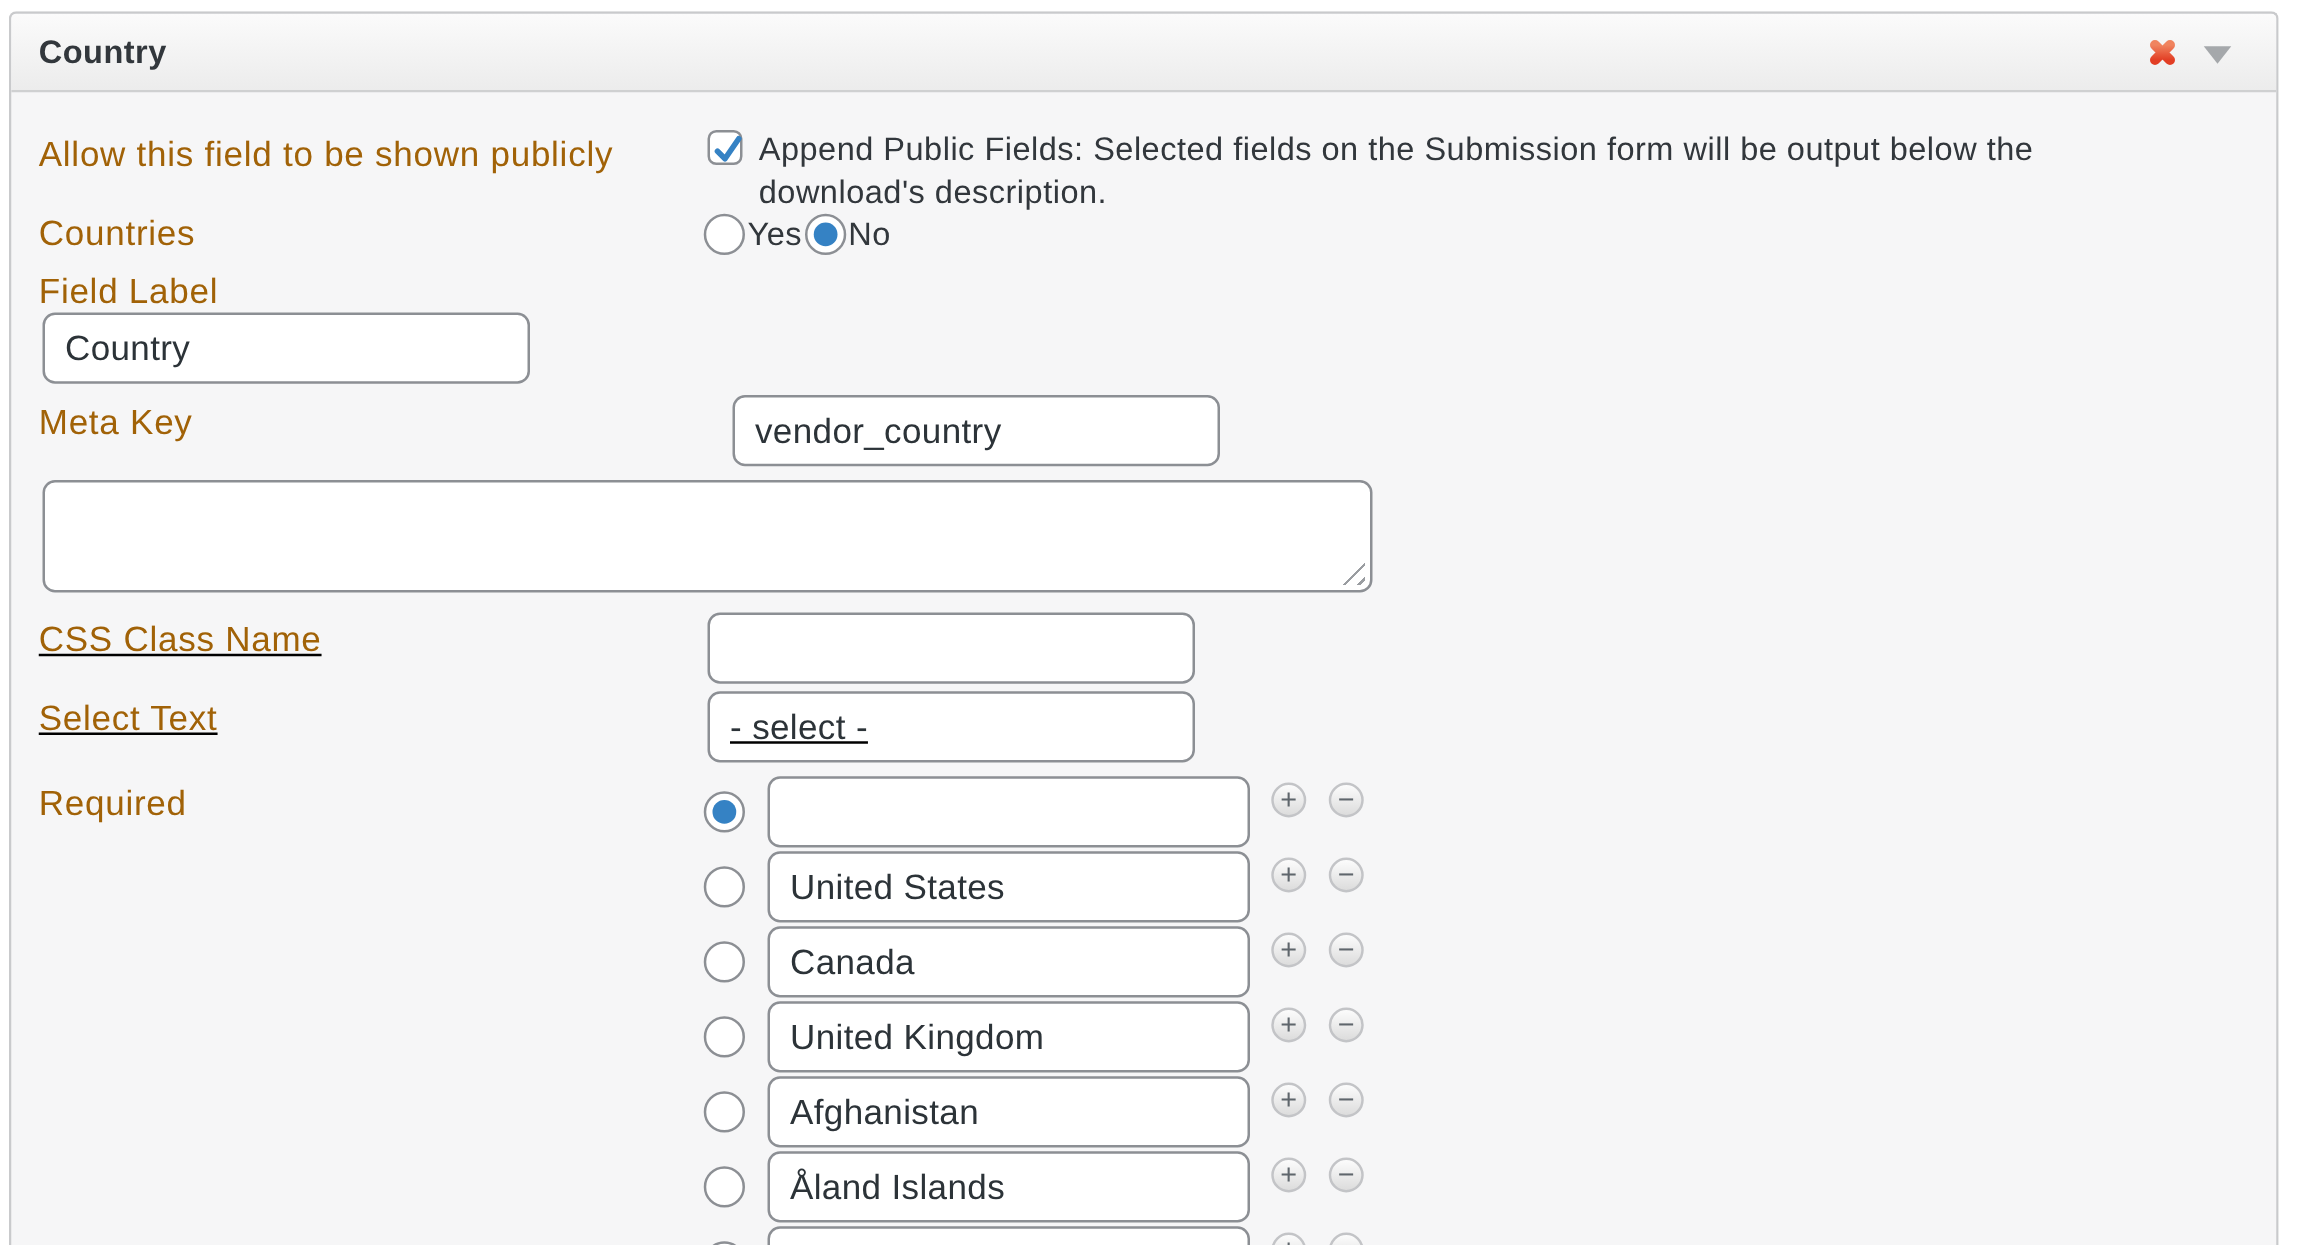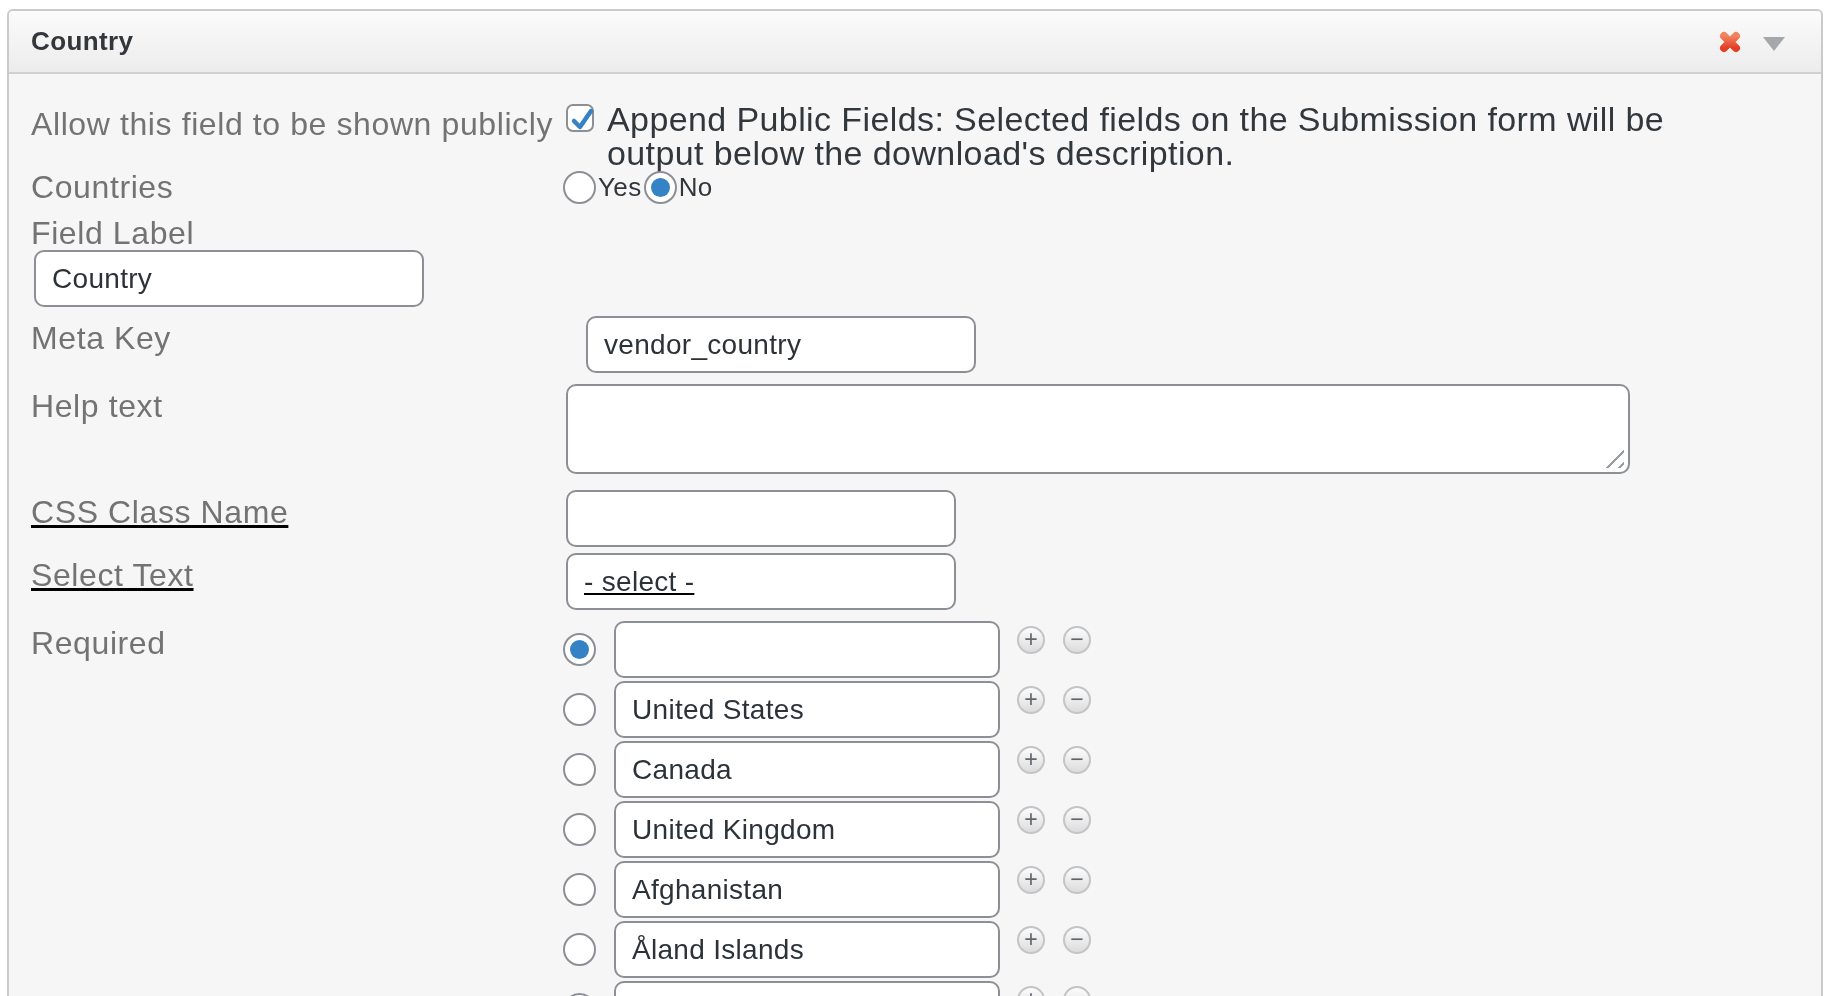--- a/index.html
+++ b/index.html
@@ -32,21 +32,21 @@
   .tri-icon{
     width:0;height:0;cursor:pointer;margin-top:5px;
     border-left:11px solid transparent;
     border-right:11px solid transparent;
     border-top:14px solid #a5a8ab;
   }
   .panel-body{padding:28px 0 0 22px;}
   .row{display:flex;align-items:flex-start;}
   .row-label{
     width:532px;flex:none;
-    font-size:32px;color:#737373;letter-spacing:.6px;
+    font-size:28px;color:#a16207;letter-spacing:.6px;
     line-height:34px;padding-top:5px;
   }
   .row-label.center{padding-top:0;}
   .mb-r1{margin-bottom:0;}
   .mb-r2{margin-bottom:7px;}
   .mb-r3{margin-bottom:9px;flex-direction:column;}
   .mb-r4{margin-bottom:11px;gap:20px;}
   .mb-r5{margin-bottom:16px;}
   .mb-r6{margin-bottom:6px;text-decoration:underline;}
   .mb-r7{margin-bottom:11px;text-decoration:underline;}
@@ -55,21 +55,21 @@
   .public-control{display:flex;align-items:flex-start;margin-left:3px;}
   .checkbox{
     width:28px;height:28px;flex:none;margin-top:2px;
     border:2px solid #8c8f94;border-radius:7px;background:#fff;
     box-sizing:border-box;cursor:pointer;position:relative;
   }
   .checkbox svg{display:none;position:absolute;left:-1px;top:-2px;}
   .checkbox.checked svg{display:block;}
   .public-desc{
     margin-left:13px;width:1140px;
-    font-size:34px;line-height:34px;color:#32373c;letter-spacing:.4px;
+    font-size:26px;line-height:34px;color:#32373c;letter-spacing:.4px;
     cursor:pointer;
   }
 
   
   .radio{
     width:33px;height:33px;flex:none;
     border:2px solid #8c8f94;border-radius:50%;background:#fff;
     box-sizing:border-box;cursor:pointer;
   }
   .radio.checked::after{
@@ -166,21 +166,20 @@
       <div class="row-label">Field Label</div>
       <input type="text" class="text-input" value="Country" style="">
     </div>
 
     <div class="row mb-r4">
       <div class="row-label">Meta Key</div>
       <input type="text" class="text-input" value="vendor_country" style="">
     </div>
 
     <div class="row mb-r5">
-      <div class="row-label">Help text</div>
       <div class="textarea-wrap">
         <textarea class="help-textarea" style=""></textarea>
         <div class="resize-handle"></div>
       </div>
     </div>
 
     <div class="row mb-r6">
       <div class="row-label">CSS Class Name</div>
       <input type="text" class="text-input" value="" style="">
     </div>

